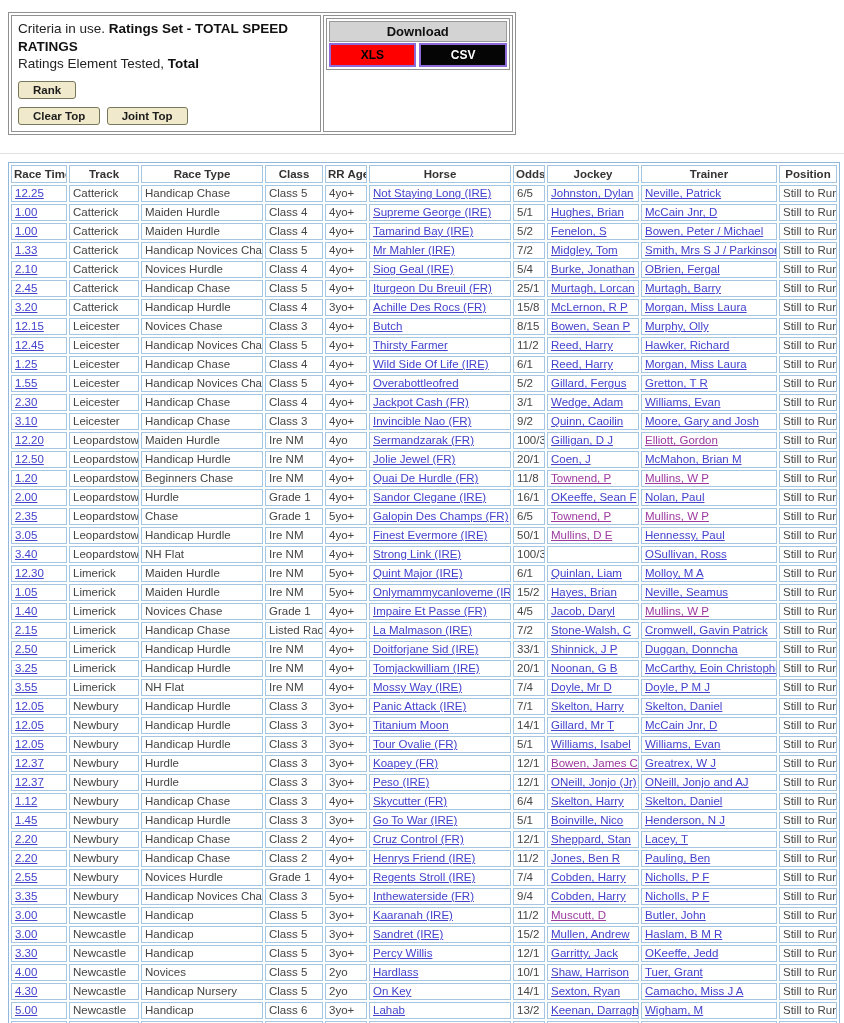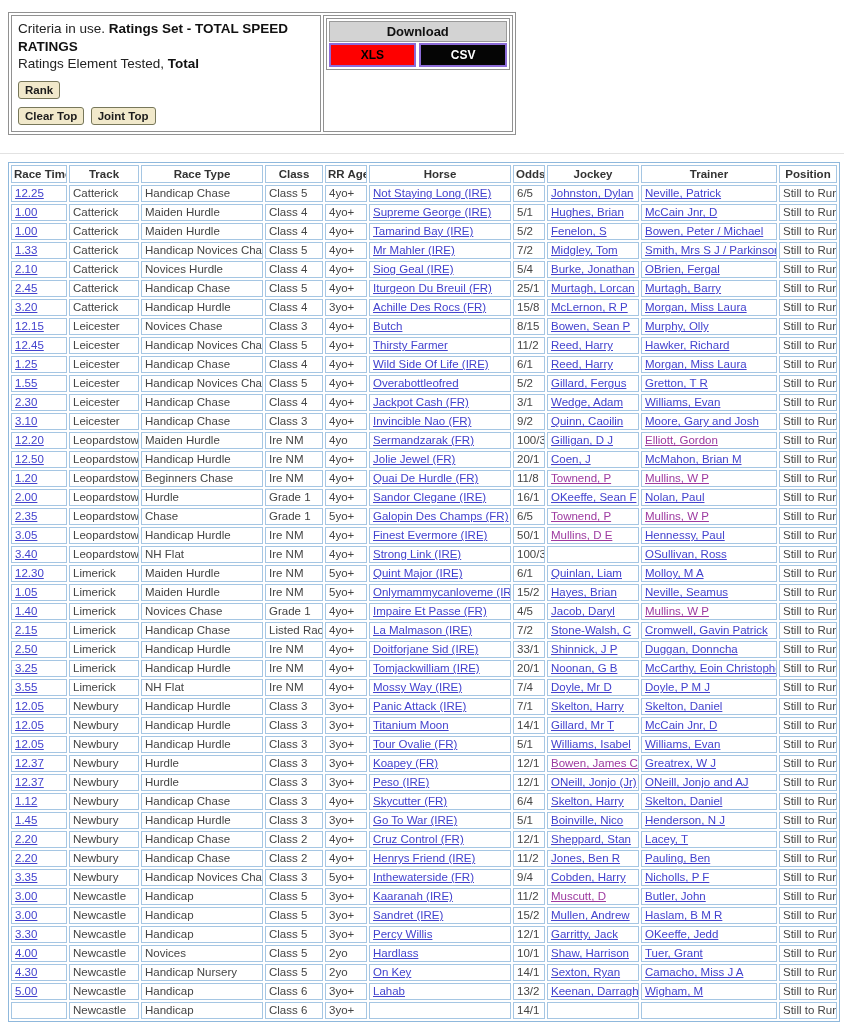--- a/index.html
+++ b/index.html
@@ -7,21 +7,21 @@
 
   
   .top-outer{display:flex;margin:12px 0 0 8px;width:508px;border:1px solid #919191;background:#fff;padding:2px;gap:2px;box-sizing:border-box;}
   .top-cell{border:1px solid #919191;background:#fff;box-sizing:border-box;}
   .crit-cell{width:312px;padding:4px 6px 6px 6px;}
   .dl-cell{width:192px;padding:2px;}
   .crit-line{font-size:13.5px;line-height:1.3;color:#222;}
   .crit-line b{font-weight:bold;color:#111;}
   .btn-row{margin-top:7px;}
   .ui-btn{font-family:"Liberation Sans",sans-serif;font-size:11.5px;font-weight:bold;color:#1c1c1c;
-    background:#f1e9cb;border:1px solid #77775a;border-radius:3px;padding:2px 6px;margin-right:2px;cursor:pointer;}
+    background:#f1e9cb;border:1px solid #77775a;border-radius:3px;padding:2px 14px;margin-right:2px;cursor:pointer;}
   .dl-table{border:1px solid #919191;padding:1px;background:#fff;}
   .dl-header{background:#d3d3d3;border:1px solid #9a9a9a;text-align:center;font-size:13px;font-weight:bold;color:#111;padding:2px 0;margin:1px;}
   .dl-btn-row{display:flex;gap:3px;margin:1px;}
   .dl-btn{flex:1;text-align:center;font-size:12px;font-weight:bold;padding:3px 0;border:2px solid #8c6bd8;cursor:pointer;text-decoration:none;}
   .dl-xls{background:#fe0000;color:#000;}
   .dl-csv{background:#050505;color:#fff;}
   .dl-empty{height:56px;}
 
   .sep-line{border:none;border-top:1px solid #e2e2e2;margin:18px 0 8px 0;width:844px;}
 
@@ -520,20 +520,32 @@
         <td>Handicap Chase</td>
         <td>Class 2</td>
         <td>4yo+</td>
         <td><a>Henrys Friend (IRE)</a></td>
         <td>11/2</td>
         <td><a>Jones, Ben R</a></td>
         <td><a>Pauling, Ben</a></td>
         <td>Still to Run</td>
       </tr>
       <tr>
+        <td><a>2.55</a></td>
+        <td>Newbury</td>
+        <td>Novices Hurdle</td>
+        <td>Grade 1</td>
+        <td>4yo+</td>
+        <td><a>Regents Stroll (IRE)</a></td>
+        <td>7/4</td>
+        <td><a>Cobden, Harry</a></td>
+        <td><a>Nicholls, P F</a></td>
+        <td>Still to Run</td>
+      </tr>
+      <tr>
         <td><a>3.35</a></td>
         <td>Newbury</td>
         <td>Handicap Novices Chase</td>
         <td>Class 3</td>
         <td>5yo+</td>
         <td><a>Inthewaterside (FR)</a></td>
         <td>9/4</td>
         <td><a>Cobden, Harry</a></td>
         <td><a>Nicholls, P F</a></td>
         <td>Still to Run</td>

